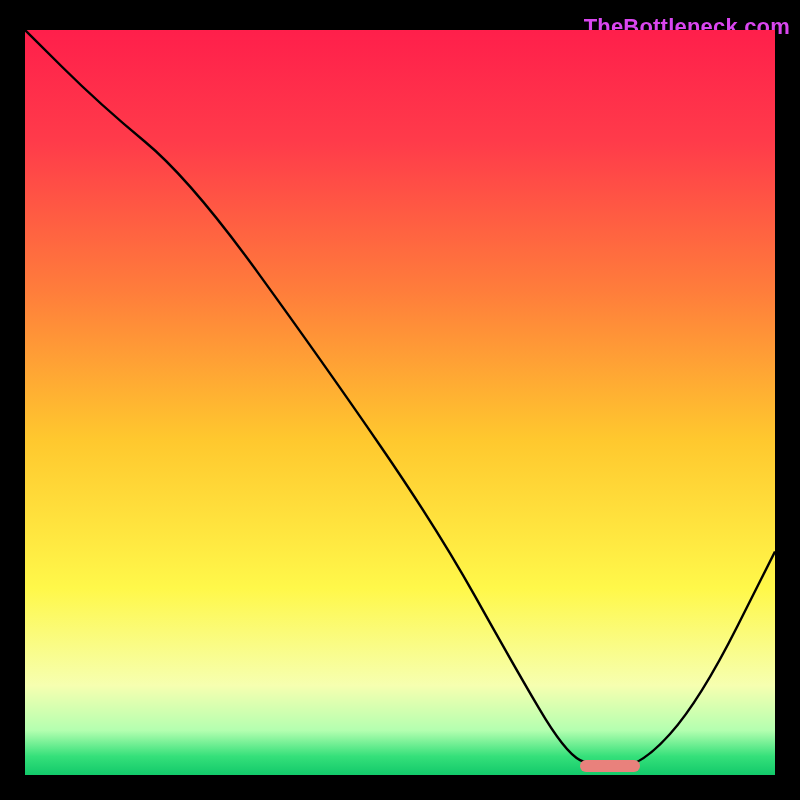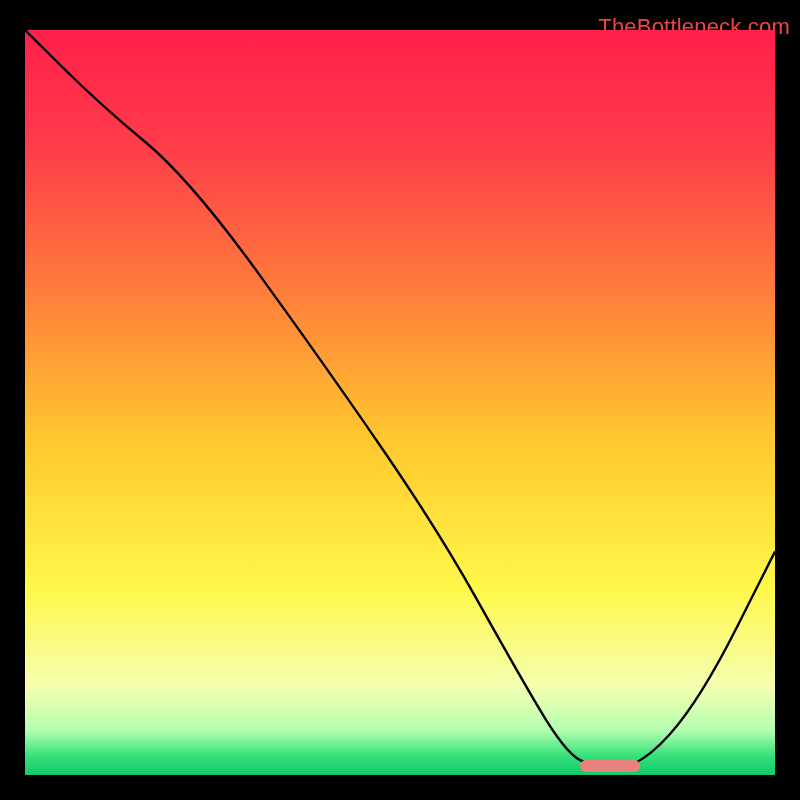--- a/index.html
+++ b/index.html
@@ -14,23 +14,23 @@
   .frame {
     position: relative;
     width: 800px;
     height: 800px;
     background: #000;
   }
   .watermark {
     position: absolute;
     top: 14px;
     right: 10px;
-    color: #ef4444;
+    color: #d946ef;
     font-size: 22px;
-    font-weight: 400;
+    font-weight: 700;
     letter-spacing: 0.2px;
   }
   .plot {
     position: absolute;
     left: 25px;
     top: 30px;
     width: 750px;
     height: 745px;
   }
   svg {

